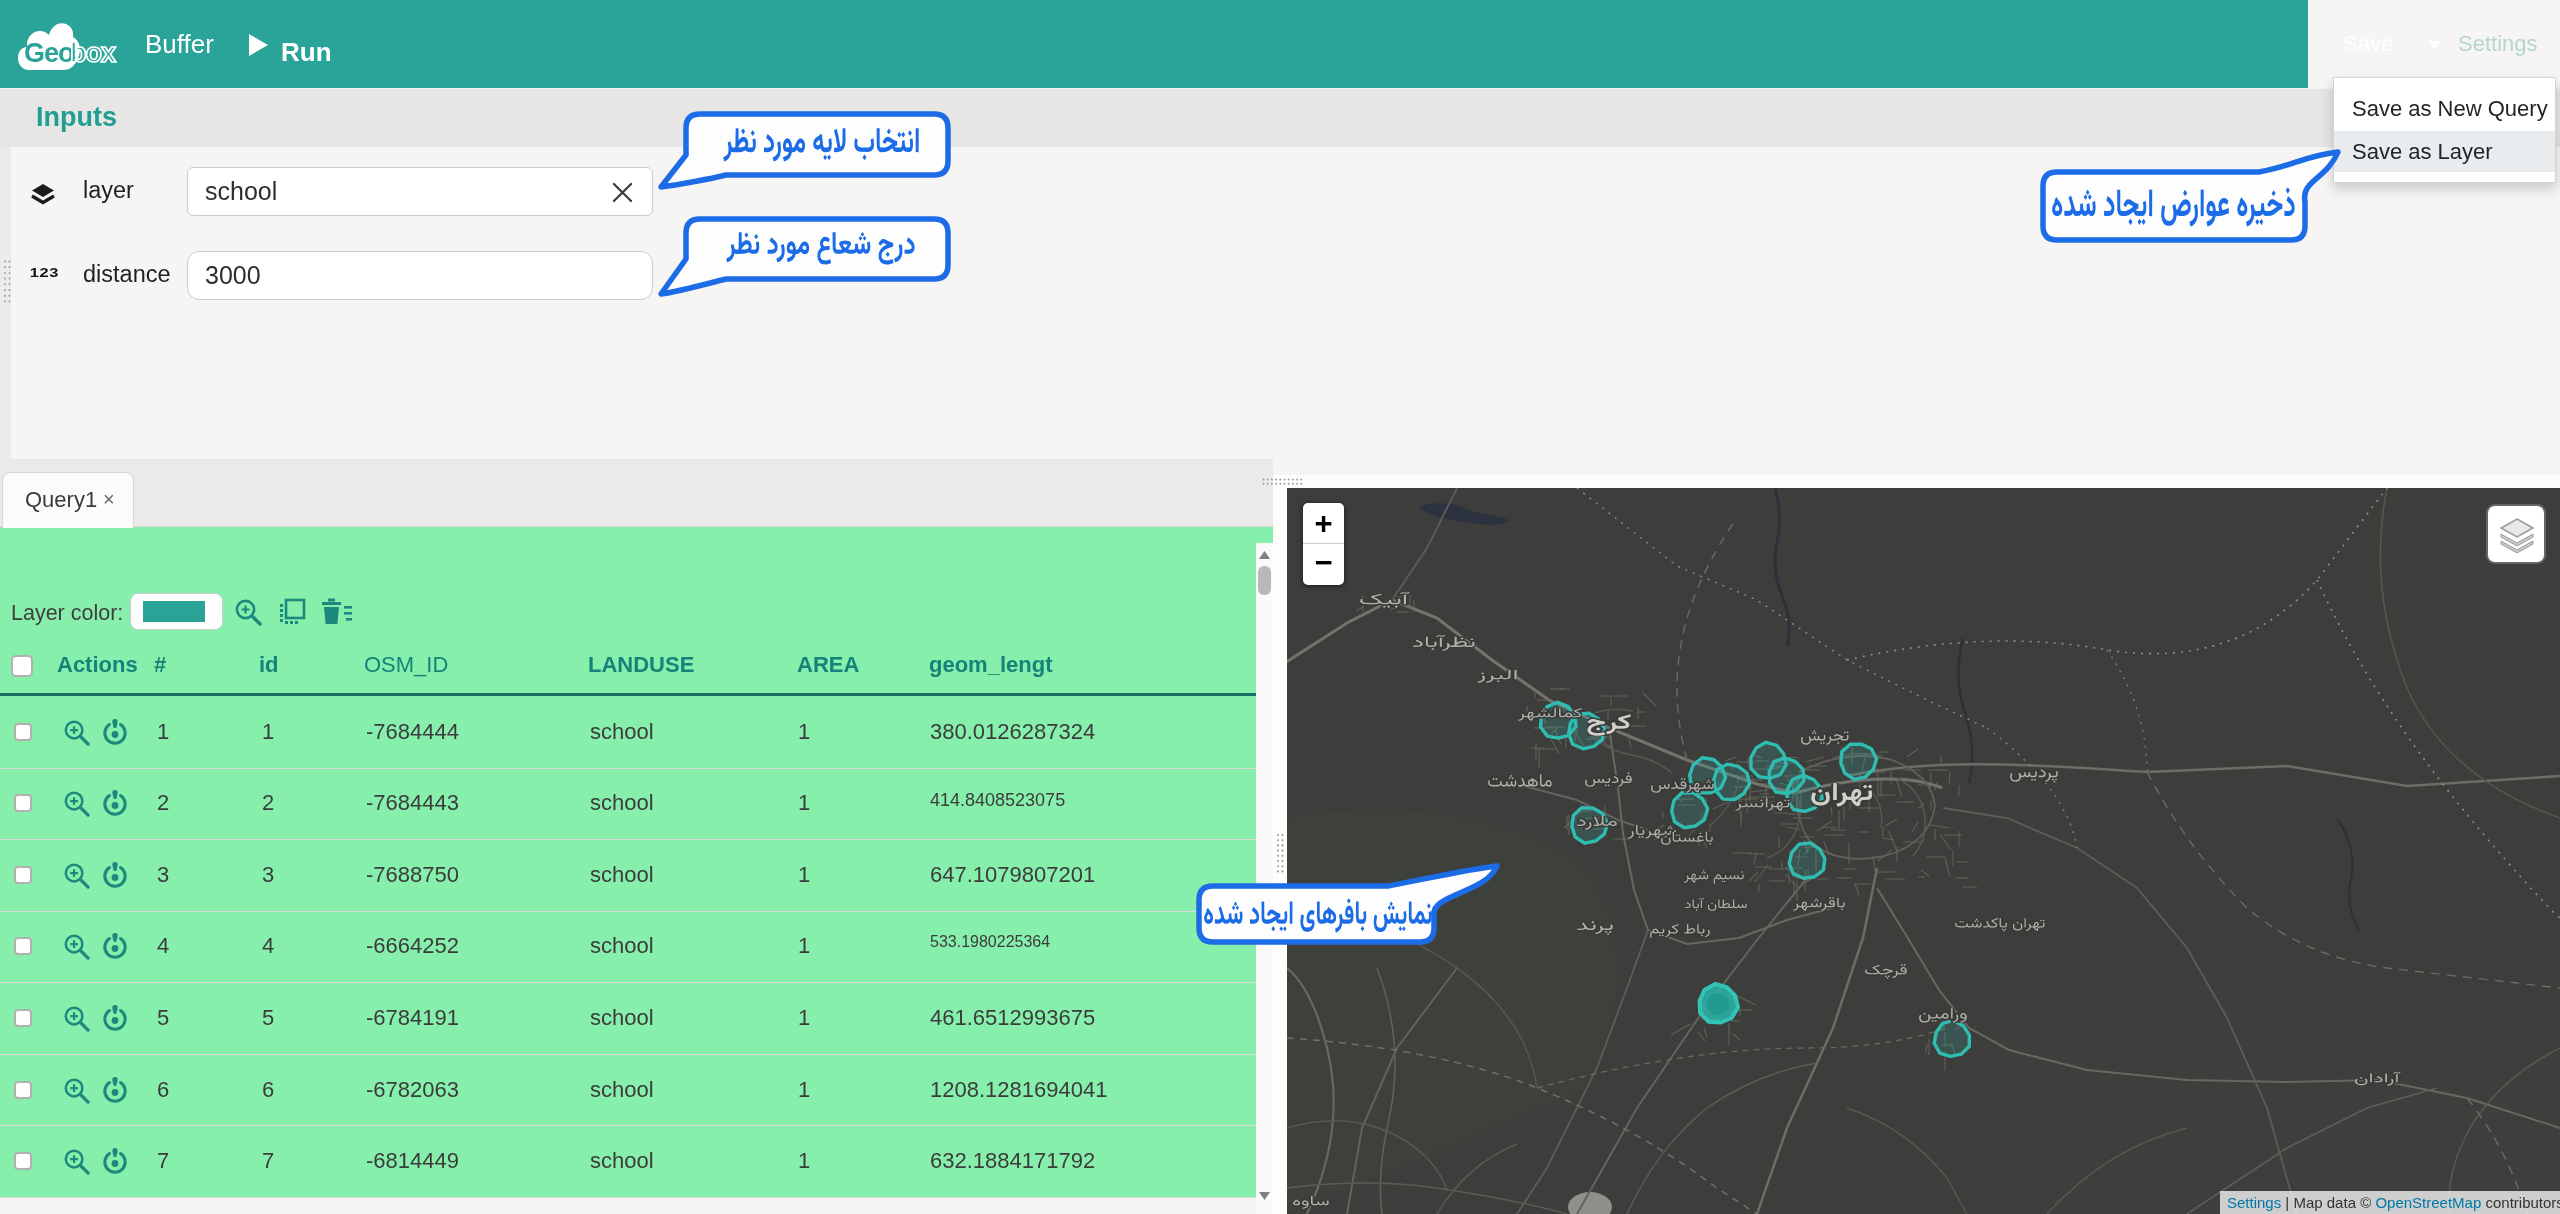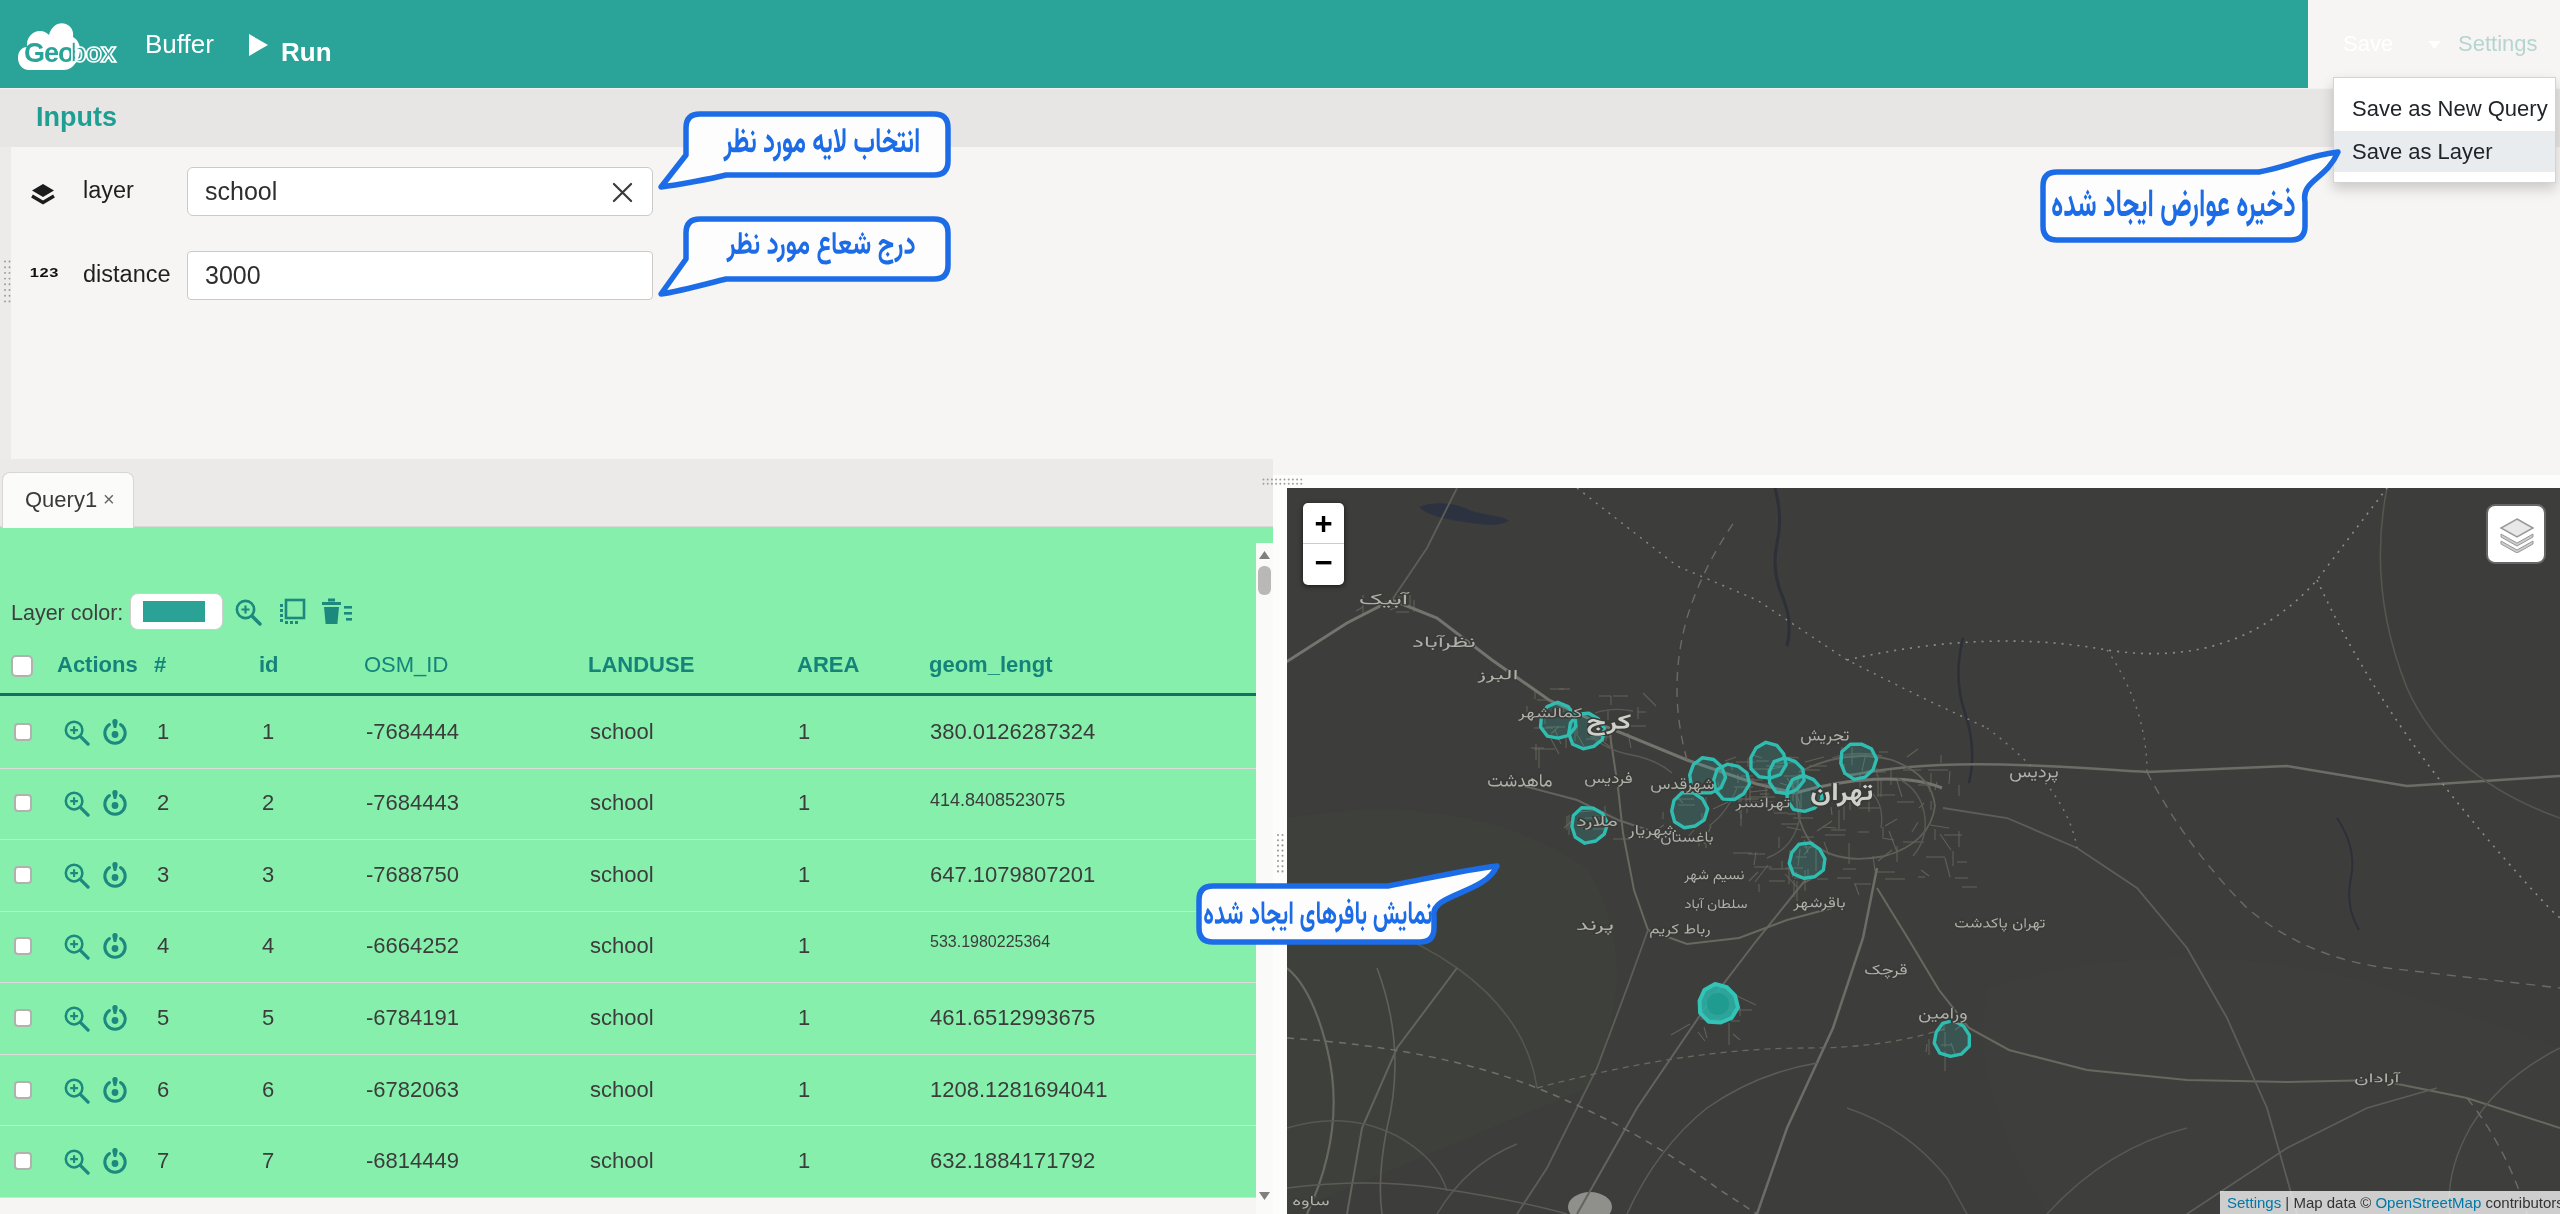--- a/index.html
+++ b/index.html
@@ -55,21 +55,21 @@
  <div class="abs" style="left:83px;top:30px;font-size:23.5px;color:#1f1f1f">layer</div>
  <div class="abs" style="left:187px;top:20px;width:466px;height:49px;background:#fff;border:1.5px solid #cbcac8;border-radius:6px">
    <div class="abs" style="left:17px;top:9px;font-size:25px;color:#2e2e2e">school</div>
    <svg class="abs" style="left:424px;top:14px" width="21" height="21" viewBox="0 0 22 22">
         <path d="M2 2 L20 20 M20 2 L2 20" stroke="#3b3b3b" stroke-width="2.3" stroke-linecap="round"></path>
       </svg>
  </div>
 
  <div class="abs" style="left:31px;top:117px;font-size:15px;font-weight:bold;color:#111;letter-spacing:0.5px;transform:scale(1.1,0.85)">123</div>
  <div class="abs" style="left:83px;top:114px;font-size:23.5px;color:#1f1f1f">distance</div>
- <div class="abs" style="left:187px;top:104px;width:466px;height:49px;background:#fff;border:1.5px solid #cbcac8;border-radius:4px">
+ <div class="abs" style="left:187px;top:104px;width:466px;height:49px;background:#fff;border:1.5px solid #cbcac8;border-radius:12px">
    <div class="abs" style="left:17px;top:9px;font-size:25px;color:#2e2e2e">3000</div>
  </div>
 </div>
 <svg class="abs" style="left:646px;top:104px" width="322" height="121" viewBox="-40 -10 322 121">
     <path d="M 14 0 H 248 Q 262 0 262 14 V 47 Q 262 61 248 61 H 40 C 24 65 -9 71 -25 73 L 0 41 V 14 Q 0 0 14 0 Z" fill="#fdfdfd" stroke="#1c6ce8" stroke-width="5.5" stroke-linejoin="round"></path>
   </svg>
 <svg style="position:absolute;left:723px;top:128px" width="196" height="34" viewBox="0 0 1034 123" preserveAspectRatio="none">
     <path d="M8.0 121.2L5.7 120.0L1.0 106.7L20.0 98.4L25.4 93.0L28.3 87.0L29.2 72.0L25.0 52.3L39.0 47.5L44.6 65.0L47.0 68.3L51.0 70.4L62.0 70.6L65.3 66.0L67.0 0.5L81.7 1.0L82.0 44.4L90.0 37.7L101.0 32.8L113.0 32.5L120.0 34.8L127.0 40.1L132.3 49.0L133.5 60.0L131.0 70.2L150.0 70.6L155.0 69.3L157.2 66.0L158.3 60.0L155.7 41.0L170.7 38.0L173.1 55.0L172.4 68.0L168.3 79.0L161.0 85.4L153.0 87.4L135.0 87.2L127.0 85.4L118.0 81.2L105.0 85.4L91.0 87.3L53.0 87.5L44.0 85.5L40.3 97.0L32.7 108.0L22.0 116.1L8.0 121.2ZM607.0 87.1L589.0 87.5L585.4 86.0L586.0 71.1L604.0 71.0L595.4 36.0L585.5 9.0L599.0 2.7L600.0 3.5L609.2 29.0L618.7 67.0L620.0 68.0L626.4 63.0L630.2 53.0L630.9 1.0L646.0 0.5L646.4 50.0L643.5 64.0L639.3 72.0L632.0 79.3L621.0 84.4L607.0 87.1ZM984.0 87.2L962.0 86.3L952.0 79.5L945.0 84.4L937.0 87.1L914.0 87.2L906.0 85.4L900.0 82.2L894.0 73.3L872.0 83.2L855.0 87.0L833.0 87.3L822.0 84.3L814.6 77.0L811.1 65.0L810.6 1.0L826.4 1.0L826.5 62.0L828.0 67.0L832.0 70.1L847.0 70.7L861.0 69.2L874.0 65.3L892.2 57.0L893.0 56.0L869.0 47.5L863.0 49.5L855.0 57.7L842.9 52.0L842.7 50.0L846.7 44.0L854.5 36.0L865.0 31.5L877.0 32.7L904.0 44.2L919.0 47.5L919.6 62.0L906.3 67.0L909.0 69.4L918.0 70.7L935.0 70.7L940.0 69.4L944.3 63.0L944.2 46.0L958.0 44.1L959.9 62.0L962.4 68.0L967.0 70.5L983.0 70.1L985.6 68.0L987.4 64.0L985.3 41.0L1000.0 37.4L1002.6 59.0L1000.3 74.0L995.0 82.2L991.0 85.1L984.0 87.2ZM1032.0 87.4L1016.7 87.0L1016.7 1.0L1018.0 0.5L1032.4 1.0L1032.0 87.4ZM107.0 22.2L95.8 12.0L106.0 1.6L116.9 12.0L107.0 22.2ZM876.0 22.3L874.0 22.4L864.6 13.0L875.0 2.0L885.3 12.0L876.0 22.3ZM158.0 28.2L156.0 28.4L146.4 18.0L157.0 7.7L167.4 18.0L158.0 28.2ZM987.0 28.6L975.8 18.0L986.0 7.8L996.8 18.0L987.0 28.6ZM952.0 33.3L950.0 33.4L940.2 24.0L951.0 14.0L961.0 24.0L952.0 33.3ZM931.0 33.1L929.0 33.4L919.8 24.0L930.0 14.0L940.0 24.0L931.0 33.1ZM241.0 87.0L224.0 87.3L217.0 86.2L216.1 85.0L217.0 69.5L229.0 71.0L243.0 70.3L251.0 67.4L254.1 63.0L253.4 57.0L247.2 49.0L227.5 36.0L235.0 21.4L248.0 28.8L260.3 39.0L266.4 48.0L269.2 60.0L268.2 69.0L263.0 78.2L253.0 84.5L241.0 87.0ZM556.0 87.0L537.0 87.5L528.0 86.2L520.0 81.0L515.0 73.1L507.0 77.3L501.0 78.4L494.0 78.2L486.0 75.4L479.7 70.0L476.8 64.0L475.8 57.0L478.7 46.0L486.0 37.8L496.0 31.9L508.0 27.0L508.9 24.0L521.0 21.5L529.0 65.6L535.0 70.3L553.0 70.5L557.4 68.0L559.2 62.0L556.8 41.0L571.0 37.3L574.2 55.0L572.3 73.0L569.4 79.0L565.0 83.5L556.0 87.0ZM323.0 121.2L320.6 119.0L316.5 106.0L337.0 99.1L343.0 94.7L347.9 88.0L328.0 85.3L322.4 82.0L317.9 76.0L316.2 66.0L317.5 56.0L321.7 47.0L329.0 39.8L340.0 37.2L348.0 38.9L352.8 42.0L360.2 52.0L365.0 70.7L372.0 70.3L376.0 68.0L390.9 46.0L401.0 38.6L408.0 37.5L416.0 38.7L422.0 41.8L428.3 48.0L432.3 57.0L432.5 70.0L430.5 77.0L424.0 85.3L418.0 88.3L406.0 88.5L399.0 86.1L388.0 79.4L378.0 86.5L364.0 87.5L358.3 100.0L349.0 110.3L339.0 116.1L323.0 121.2ZM767.0 87.0L722.0 86.3L713.0 84.1L703.0 79.3L697.7 74.0L693.6 65.0L693.5 49.0L697.0 37.5L710.3 42.0L708.3 53.0L708.5 60.0L714.0 66.5L729.0 70.4L757.0 70.7L768.0 70.2L778.0 67.3L781.0 63.9L781.7 60.0L779.0 41.0L794.0 37.4L796.7 59.0L796.2 66.0L793.5 74.0L785.0 82.5L767.0 87.0ZM504.3 62.0L509.9 59.0L512.1 55.0L510.0 42.9L497.0 48.7L491.5 55.0L491.6 59.0L494.0 61.4L499.0 62.7L504.3 62.0ZM269.0 121.1L266.9 120.0L261.9 107.0L278.0 100.4L287.0 92.0L289.3 87.0L290.5 77.0L289.3 67.0L285.4 53.0L300.0 47.5L303.1 55.0L305.4 69.0L305.3 83.0L302.4 95.0L297.4 104.0L288.0 113.2L278.0 118.5L269.0 121.1ZM100.5 70.0L112.0 67.1L117.3 63.0L118.2 57.0L114.7 51.0L108.0 48.5L99.0 50.8L89.0 58.5L79.8 70.0L100.5 70.0ZM349.8 70.0L348.3 62.0L343.6 55.0L339.0 53.5L333.8 56.0L330.8 65.0L332.0 68.6L337.0 70.5L349.8 70.0ZM413.4 72.0L417.5 68.0L417.4 60.0L413.0 54.6L406.0 54.0L400.8 58.0L397.3 65.0L406.0 71.3L413.4 72.0ZM747.0 116.5L736.0 106.0L746.0 95.7L757.0 106.0L747.0 116.5ZM539.0 116.3L528.8 106.0L539.0 96.4L548.8 106.0L539.0 116.3ZM560.0 116.3L549.6 106.0L560.0 96.3L569.8 106.0L560.0 116.3Z" fill="#1c6ce8" fill-rule="evenodd"></path>
   </svg>
 <svg class="abs" style="left:646px;top:209px" width="322" height="120" viewBox="-40 -10 322 120">

